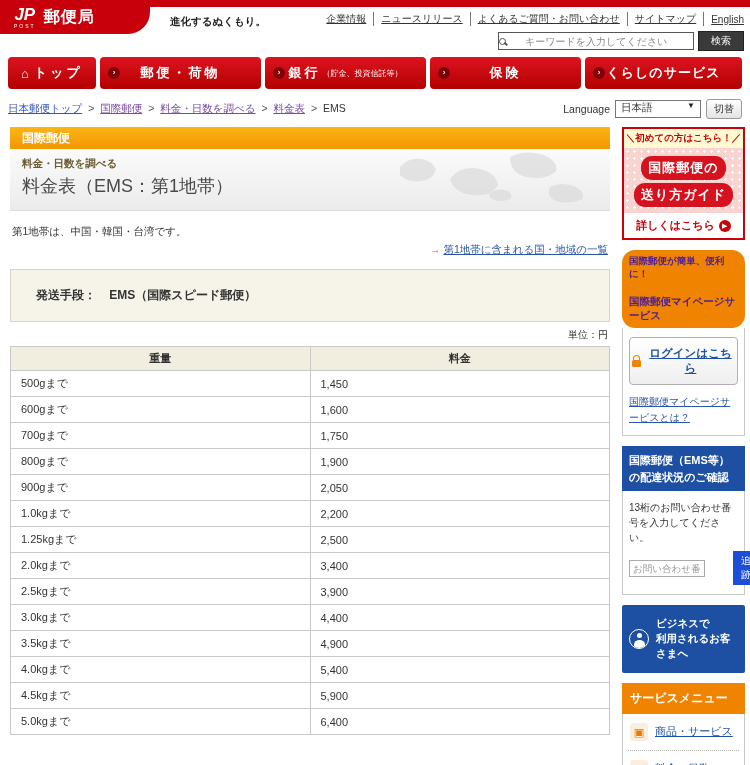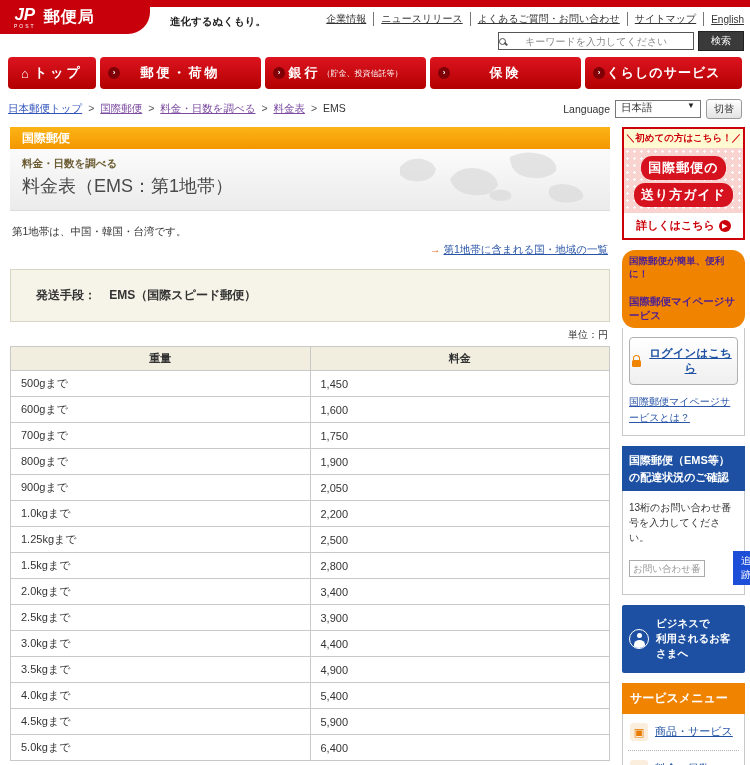--- a/index.html
+++ b/index.html
@@ -248,24 +248,20 @@
             <tr>
               <td>1.0kgまで</td>
               <td>2,200</td>
             </tr>
 
             <tr>
               <td>1.25kgまで</td>
               <td>2,500</td>
             </tr>
 
-            <tr>
-              <td>1.5kgまで</td>
-              <td>2,800</td>
-            </tr>
 
 
             <tr>
               <td>2.0kgまで</td>
               <td>3,400</td>
             </tr>
 
             <tr>
               <td>2.5kgまで</td>
               <td>3,900</td>

